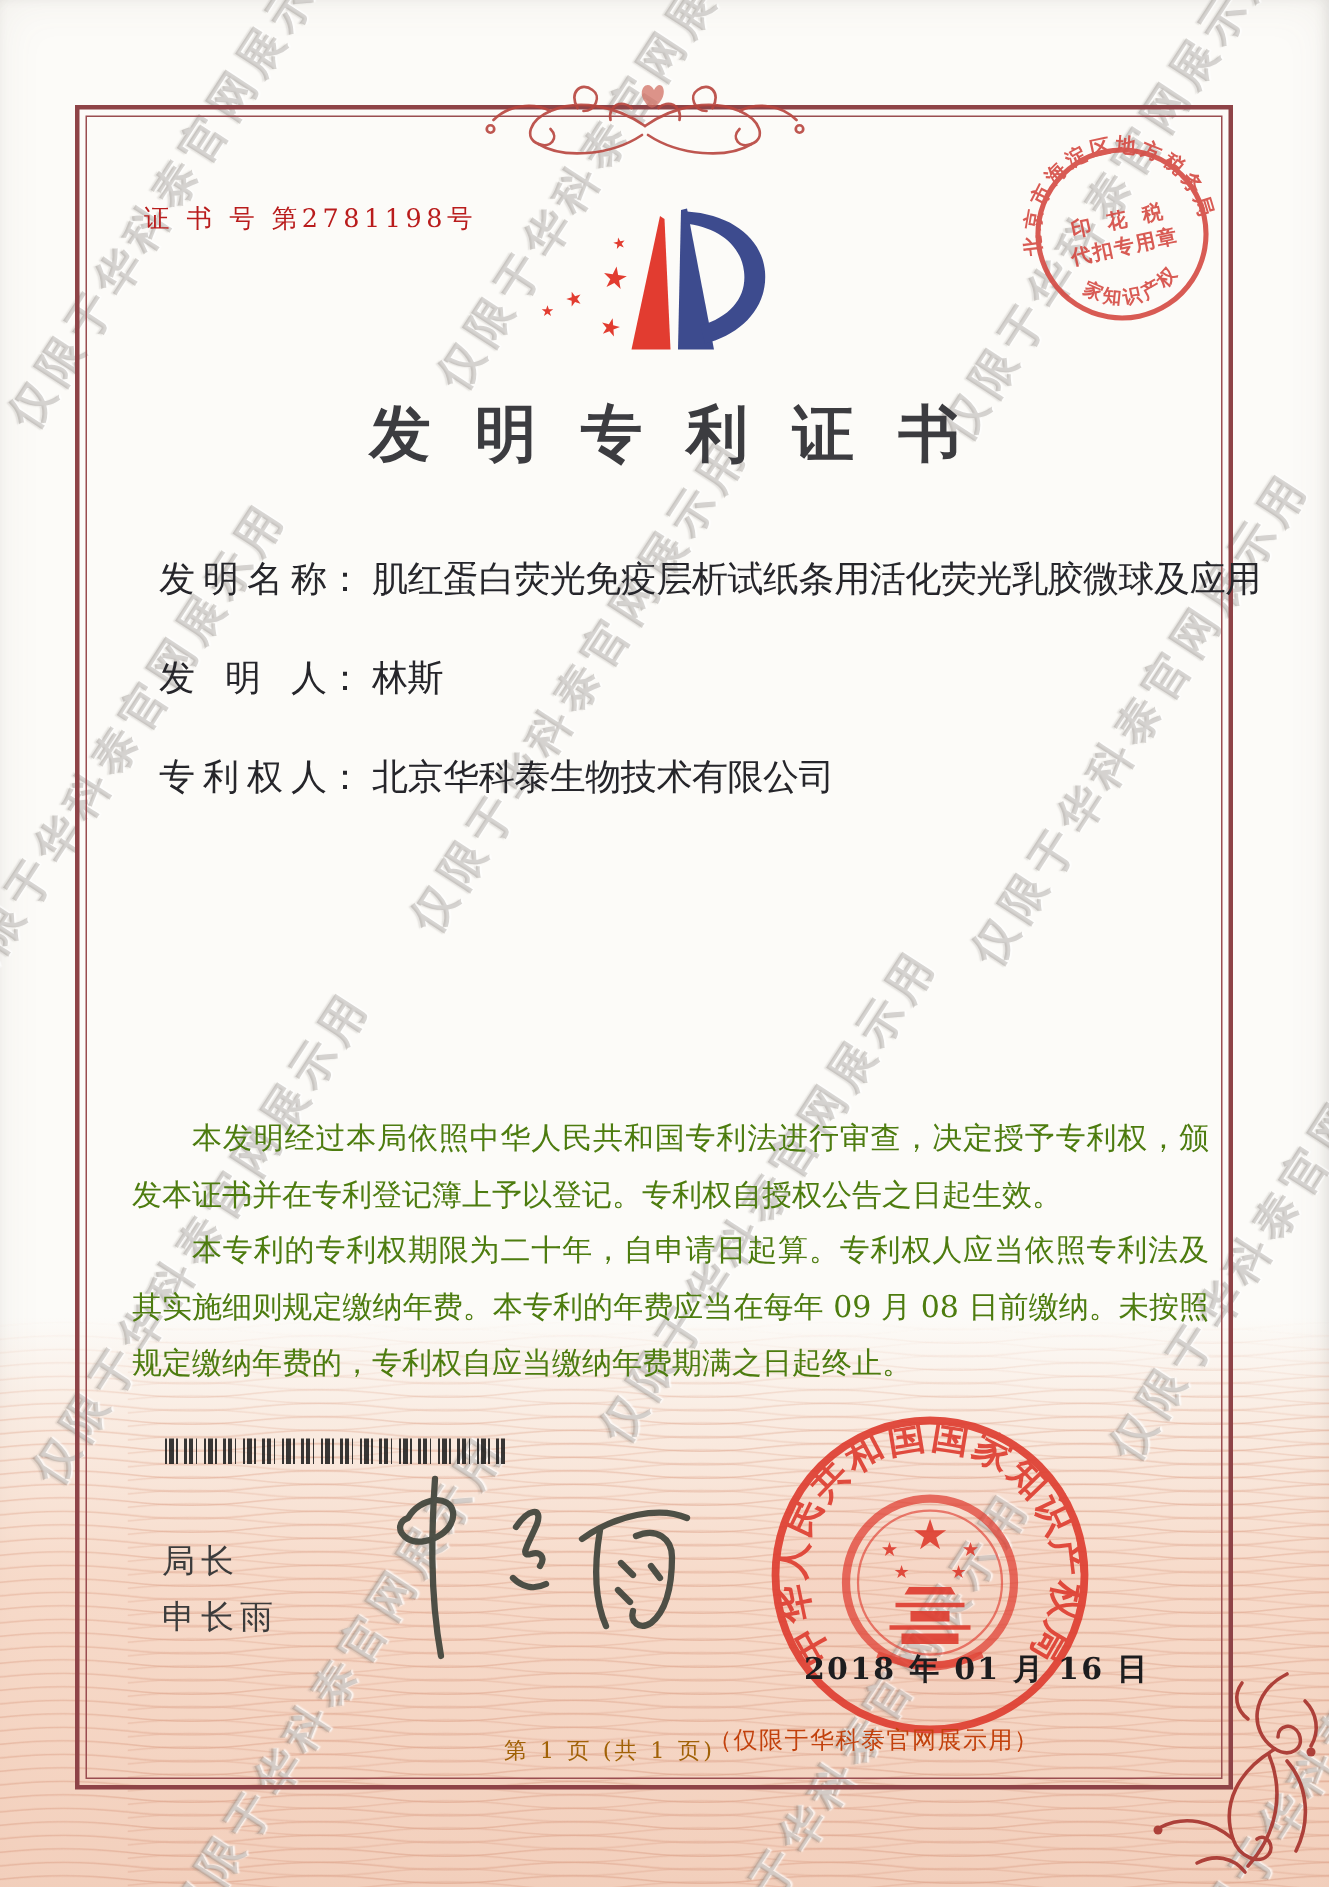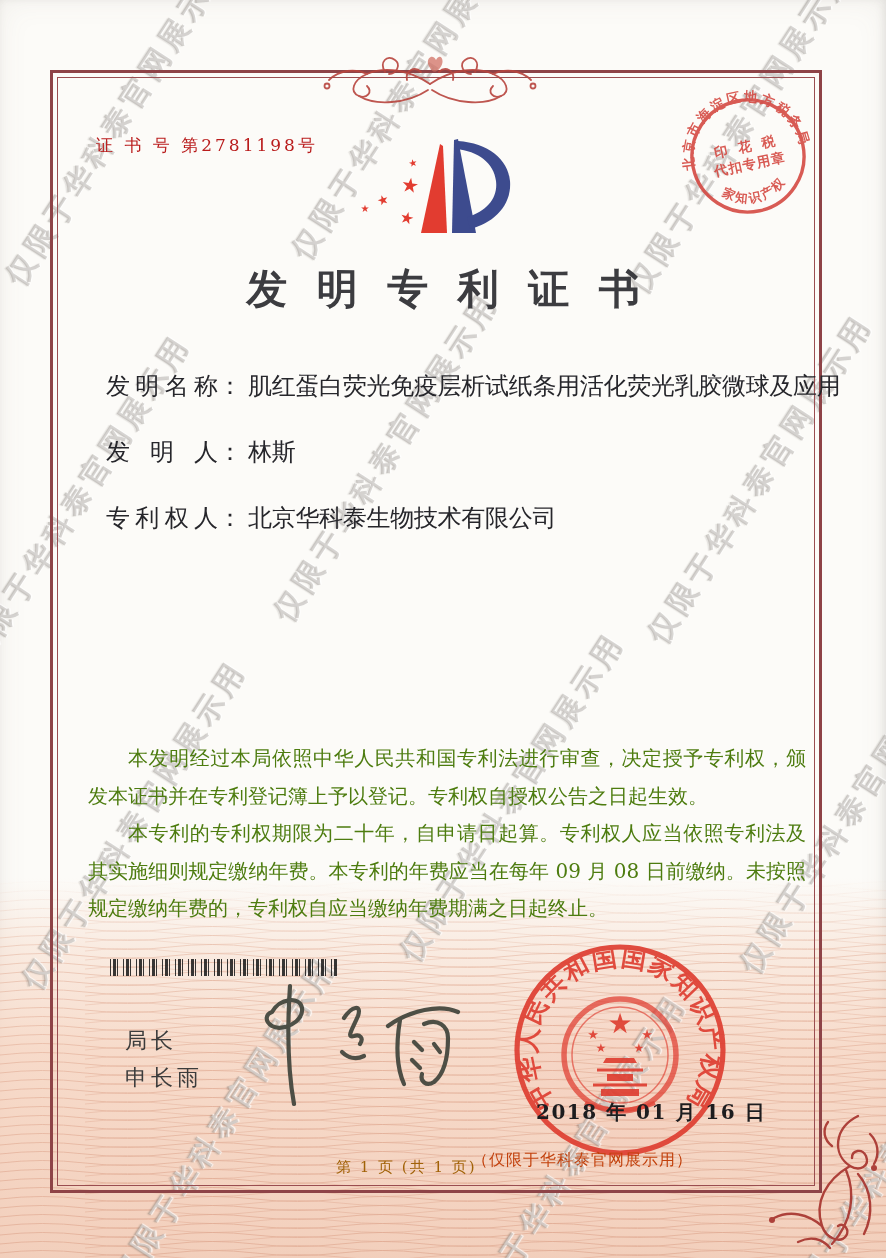--- a/index.html
+++ b/index.html
@@ -59,21 +59,21 @@
   }
   .body-text p{margin:0; text-indent:2em;}
   
   .barcode{
     position:absolute; left:110px; top:959px; width:228px; height:17px; opacity:.88;
     background-image:
       repeating-linear-gradient(90deg,#1d1d1d 0 1.5px,transparent 1.5px 3px,#1d1d1d 3px 6px,transparent 6px 7.5px,#1d1d1d 7.5px 8.5px,transparent 8.5px 13px);
   }
   
   .sig-title,.sig-name{
-    position:absolute; left:125px;
+    position:absolute; left:108px;
     font-family:Liberation Serif, serif;
     font-size:22px; color:#3c3c3c; letter-spacing:4px;
   }
   .sig-title{top:1026px;}
   .sig-name{top:1063px;}
   .sig-svg{position:absolute; left:242px; top:982px;}
   
   .tax-seal{position:absolute; left:680px; top:88px;}
   .office-seal{position:absolute; left:506px; top:936px;}
   .seal-date{

